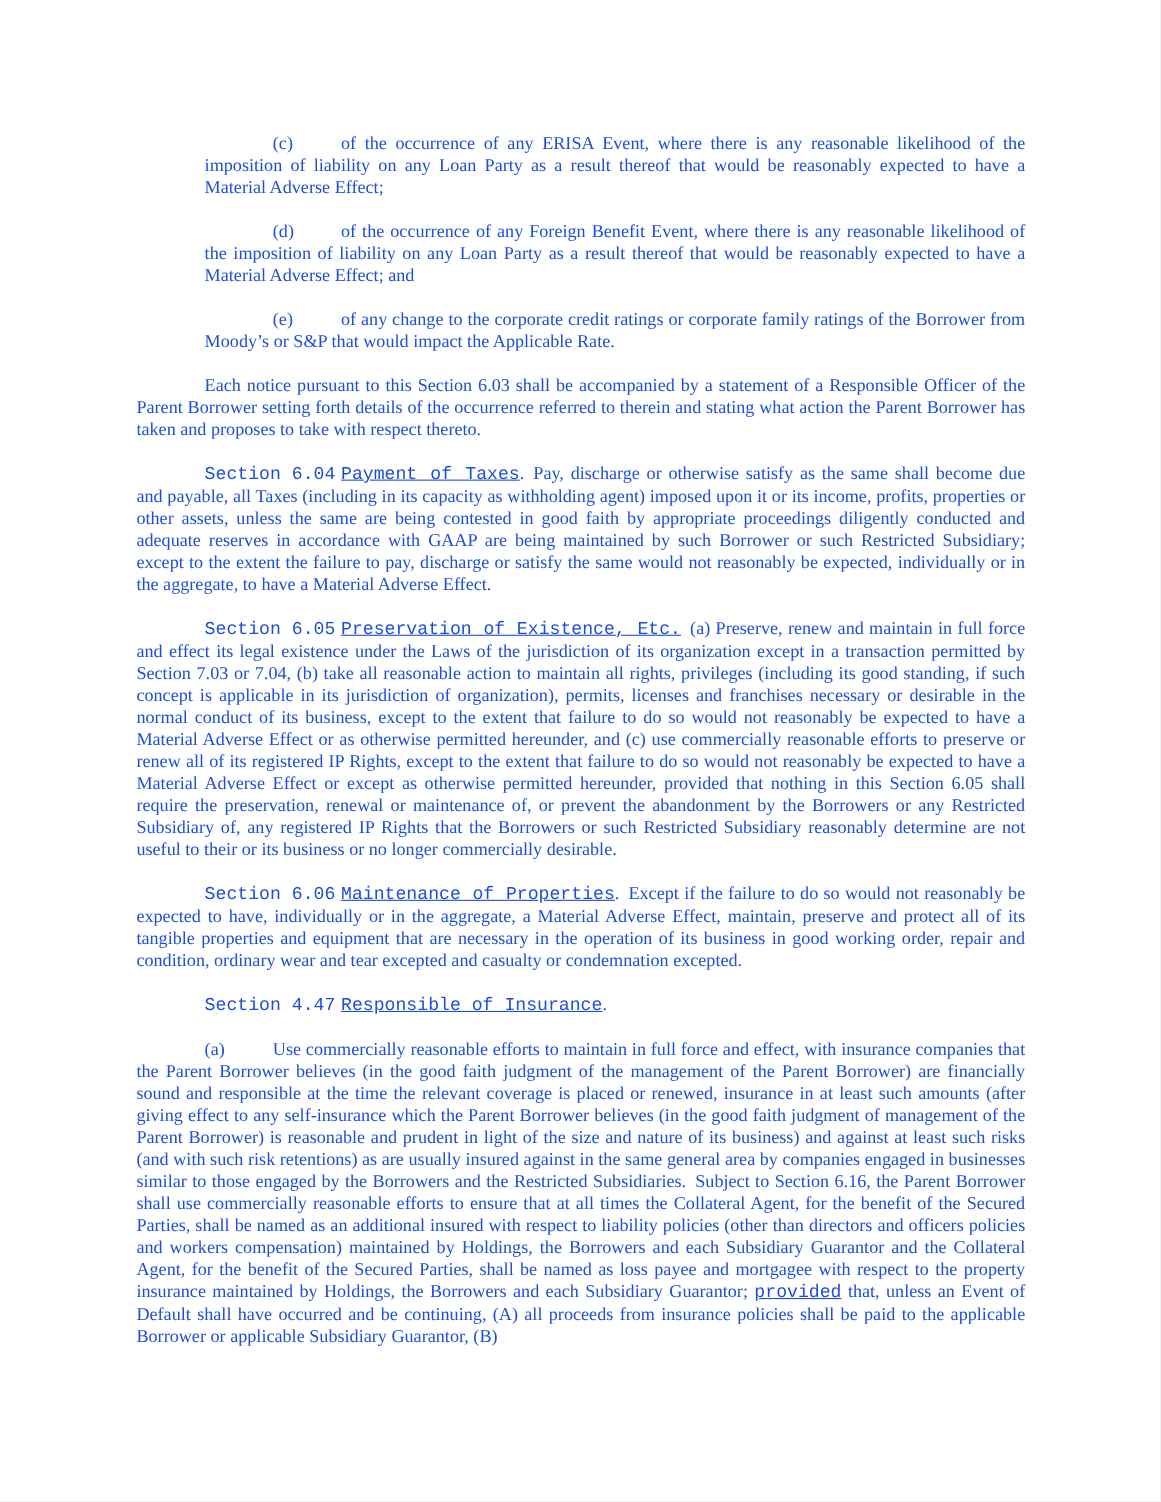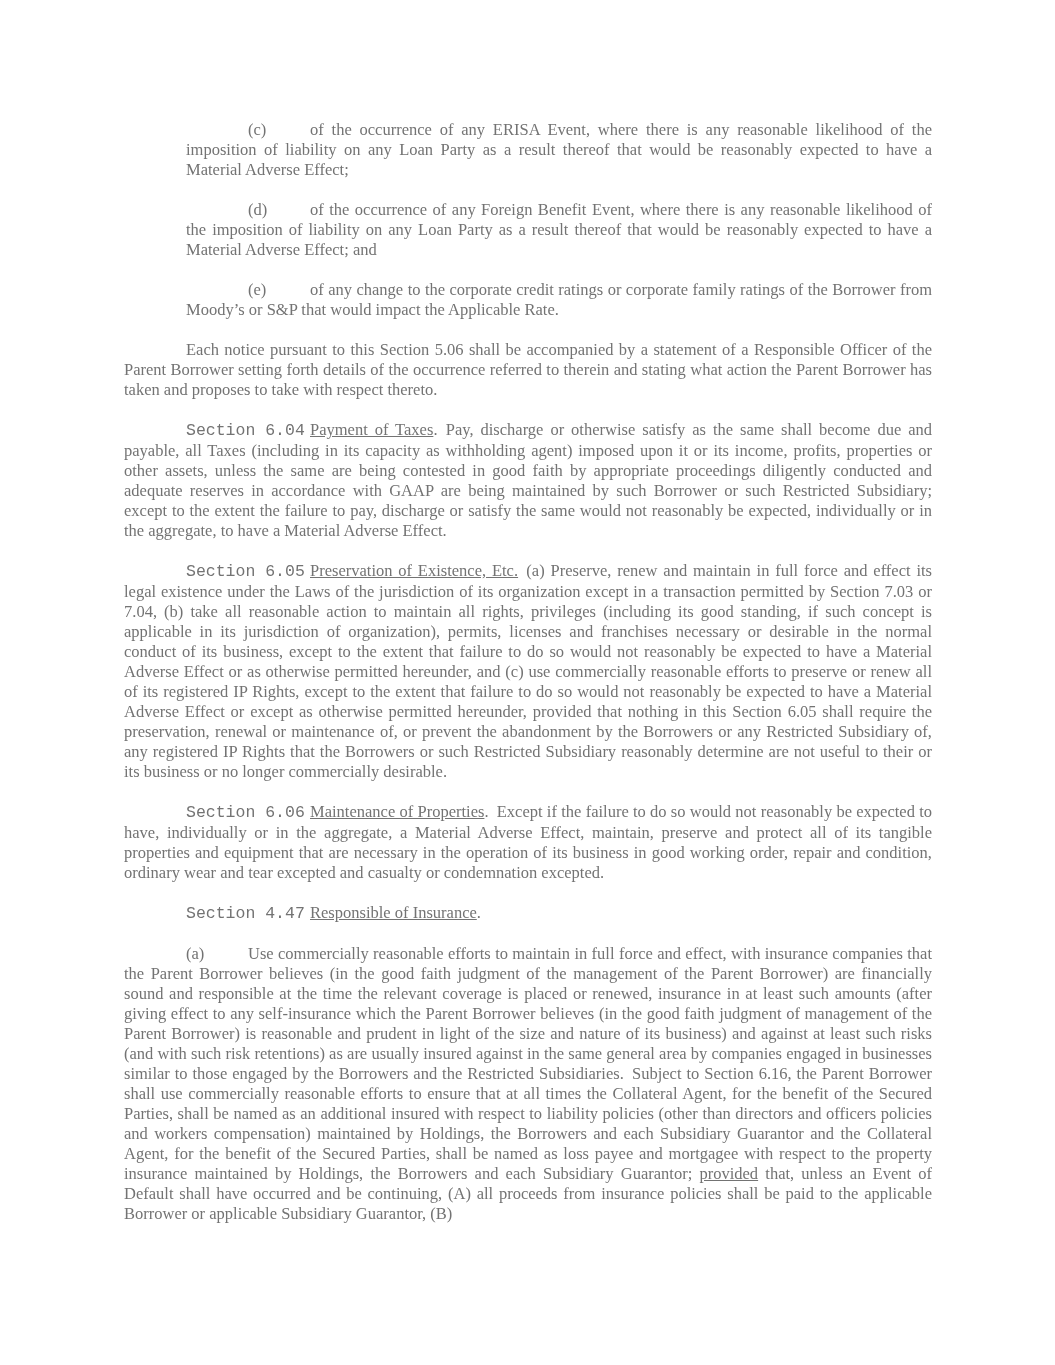--- a/index.html
+++ b/index.html
@@ -16,58 +16,58 @@
     overflow: hidden;
   }
   .doc-body {
     position: absolute;
     left: 124px;
     top: 120px;
     width: 808px;
     font-family: "Liberation Serif", "DejaVu Serif", serif;
     font-size: 16.5px;
     line-height: 20px;
-    color: #737373;
+    color: #1d4ed8;
     text-align: justify;
   }
   .para {
     margin: 0 0 20px 0;
     text-indent: 62px;
   }
   .para.sub {
     margin-left: 62px;
   }
   .plabel {
     display: inline-block;
     text-indent: 0;
     vertical-align: baseline;
   }
   .plabel.w1 { width: 62px; }
   .plabel.w2 { width: 124px; font-family: Liberation Mono, monospace; }
-  .seg.u { text-decoration: underline; }
+  .seg.u { text-decoration: underline; font-family: Liberation Mono, monospace; }
   .footer {
     position: absolute;
     left: 0;
     top: 1263px;
     width: 100%;
     text-align: center;
     font-family: "Liberation Serif", "DejaVu Serif", serif;
     font-size: 16.5px;
     line-height: 20px;
     color: #000000;
   }
 </style>
 </head>
 <body>
 
 <div class="page">
   <div class="doc-body" id="doc-body">
       <p class="para sub"><span class="plabel w1">(c)</span><span class="seg">of the occurrence of any ERISA Event, where there is any reasonable likelihood of the imposition of liability on any Loan Party as a result thereof that would be reasonably expected to have a Material Adverse Effect;</span></p>
       <p class="para sub"><span class="plabel w1">(d)</span><span class="seg">of the occurrence of any Foreign Benefit Event, where there is any reasonable likelihood of the imposition of liability on any Loan Party as a result thereof that would be reasonably expected to have a Material Adverse Effect; and</span></p>
       <p class="para sub"><span class="plabel w1">(e)</span><span class="seg">of any change to the corporate credit ratings or corporate family ratings of the Borrower from Moody’s or S&amp;P that would impact the Applicable Rate.</span></p>
-      <p class="para"><span class="seg">Each notice pursuant to this Section 5.06 shall be accompanied by a statement of a Responsible Officer of the Parent Borrower setting forth details of the occurrence referred to therein and stating what action the Parent Borrower has taken and proposes to take with respect thereto.</span></p>
+      <p class="para"><span class="seg">Each notice pursuant to this Section 6.03 shall be accompanied by a statement of a Responsible Officer of the Parent Borrower setting forth details of the occurrence referred to therein and stating what action the Parent Borrower has taken and proposes to take with respect thereto.</span></p>
       <p class="para"><span class="plabel w2">Section 6.04</span><span class="seg u">Payment of Taxes</span><span class="seg">. Pay, discharge or otherwise satisfy as the same shall become due and payable, all Taxes (including in its capacity as withholding agent) imposed upon it or its income, profits, properties or other assets, unless the same are being contested in good faith by appropriate proceedings diligently conducted and adequate reserves in accordance with GAAP are being maintained by such Borrower or such Restricted Subsidiary; except to the extent the failure to pay, discharge or satisfy the same would not reasonably be expected, individually or in the aggregate, to have a Material Adverse Effect.</span></p>
       <p class="para"><span class="plabel w2">Section 6.05</span><span class="seg u">Preservation of Existence, Etc.</span><span class="seg"> (a) Preserve, renew and maintain in full force and effect its legal existence under the Laws of the jurisdiction of its organization except in a transaction permitted by Section 7.03 or 7.04, (b) take all reasonable action to maintain all rights, privileges (including its good standing, if such concept is applicable in its jurisdiction of organization), permits, licenses and franchises necessary or desirable in the normal conduct of its business, except to the extent that failure to do so would not reasonably be expected to have a Material Adverse Effect or as otherwise permitted hereunder, and (c) use commercially reasonable efforts to preserve or renew all of its registered IP Rights, except to the extent that failure to do so would not reasonably be expected to have a Material Adverse Effect or except as otherwise permitted hereunder, provided that nothing in this Section 6.05 shall require the preservation, renewal or maintenance of, or prevent the abandonment by the Borrowers or any Restricted Subsidiary of, any registered IP Rights that the Borrowers or such Restricted Subsidiary reasonably determine are not useful to their or its business or no longer commercially desirable.</span></p>
       <p class="para"><span class="plabel w2">Section 6.06</span><span class="seg u">Maintenance of Properties</span><span class="seg">. Except if the failure to do so would not reasonably be expected to have, individually or in the aggregate, a Material Adverse Effect, maintain, preserve and protect all of its tangible properties and equipment that are necessary in the operation of its business in good working order, repair and condition, ordinary wear and tear excepted and casualty or condemnation excepted.</span></p>
       <p class="para"><span class="plabel w2">Section 4.47</span><span class="seg u">Responsible of Insurance</span><span class="seg">.</span></p>
       <p class="para"><span class="plabel w1">(a)</span><span class="seg">Use commercially reasonable efforts to maintain in full force and effect, with insurance companies that the Parent Borrower believes (in the good faith judgment of the management of the Parent Borrower) are financially sound and responsible at the time the relevant coverage is placed or renewed, insurance in at least such amounts (after giving effect to any self-insurance which the Parent Borrower believes (in the good faith judgment of management of the Parent Borrower) is reasonable and prudent in light of the size and nature of its business) and against at least such risks (and with such risk retentions) as are usually insured against in the same general area by companies engaged in businesses similar to those engaged by the Borrowers and the Restricted Subsidiaries. Subject to Section 6.16, the Parent Borrower shall use commercially reasonable efforts to ensure that at all times the Collateral Agent, for the benefit of the Secured Parties, shall be named as an additional insured with respect to liability policies (other than directors and officers policies and workers compensation) maintained by Holdings, the Borrowers and each Subsidiary Guarantor and the Collateral Agent, for the benefit of the Secured Parties, shall be named as loss payee and mortgagee with respect to the property insurance maintained by Holdings, the Borrowers and each Subsidiary Guarantor; </span><span class="seg u">provided</span><span class="seg"> that, unless an Event of Default shall have occurred and be continuing, (A) all proceeds from insurance policies shall be paid to the applicable Borrower or applicable Subsidiary Guarantor, (B)</span></p>
     </div>
 </div>
 
 </body></html>

